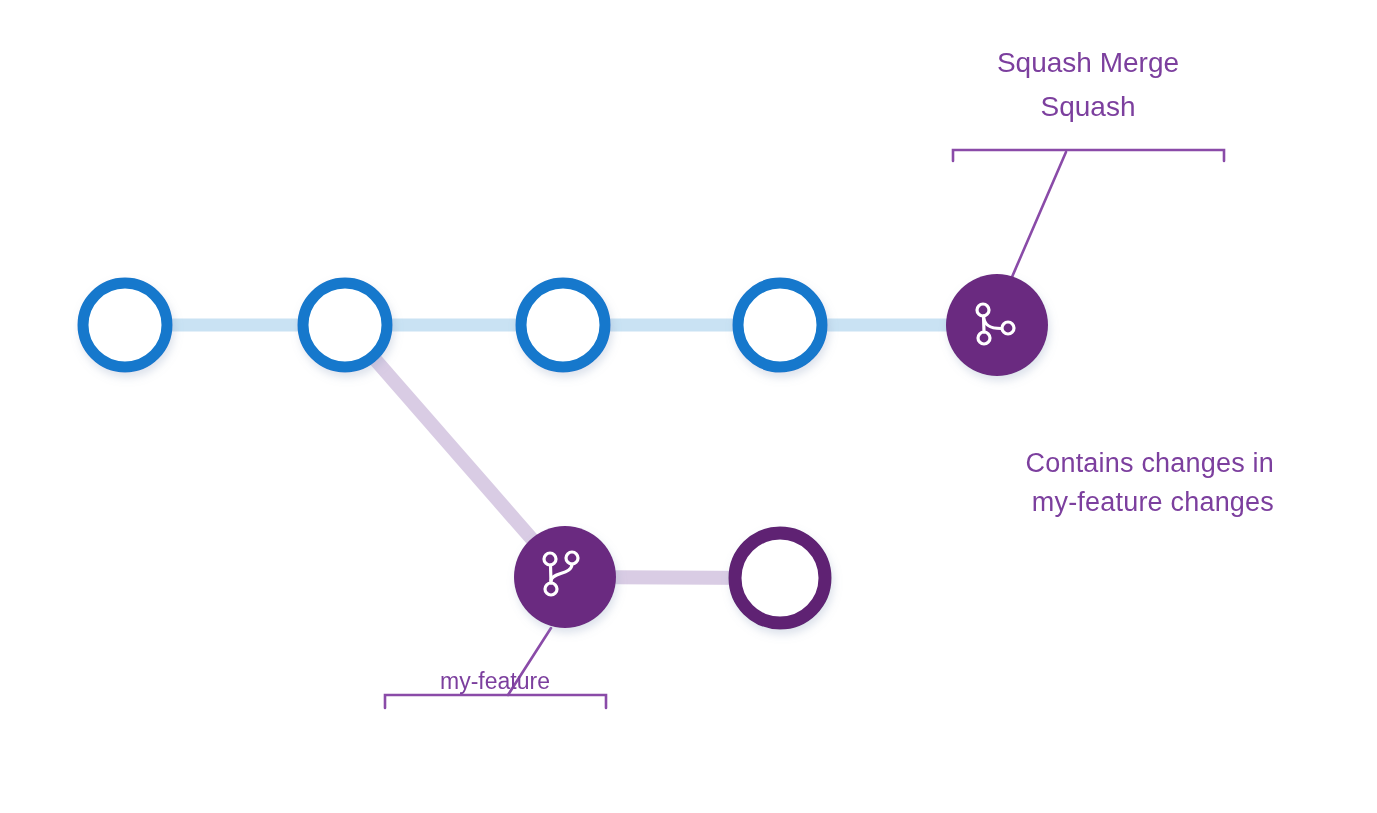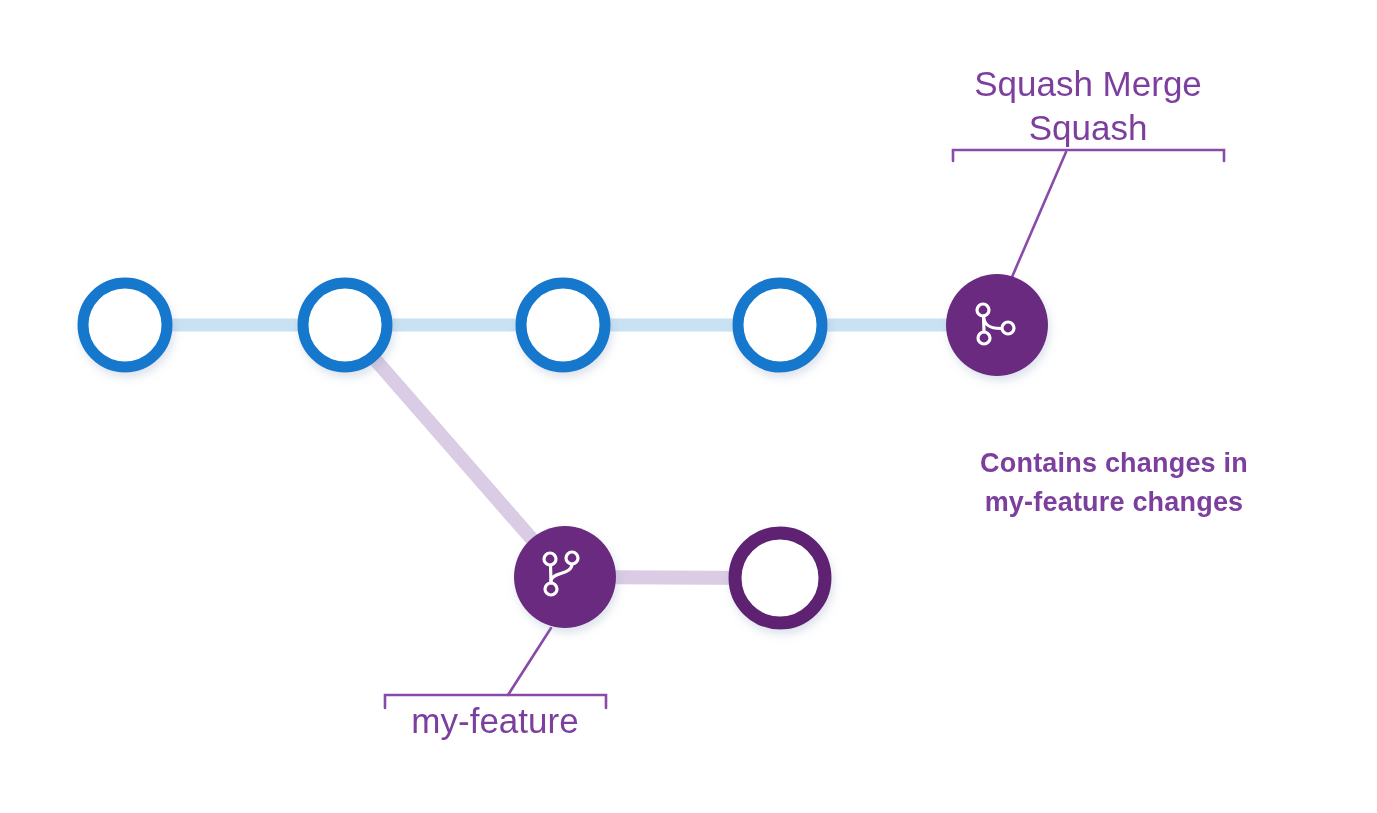--- a/index.html
+++ b/index.html
@@ -28,36 +28,36 @@
   .feature-ring-node{fill:#ffffff;stroke:var(--feature-ring,#5e2373);stroke-width:13;}
   .icon-stroke{stroke:#ffffff;stroke-width:3.2;fill:none;stroke-linecap:round;}
   .icon-circle{stroke:#ffffff;stroke-width:3.2;fill:none;}
   .callout{stroke:var(--annotation-line,#8a4ba8);stroke-width:2.6;fill:none;stroke-linecap:round;stroke-linejoin:miter;}
   
   .label{
     position:absolute;
     color:var(--label-text,#7c3f9e);
   }
   .label-squash{
-    left:936px;top:62px;width:304px;
+    left:936px;top:41px;width:304px;
     text-align:center;
-    font-size:35px;line-height:44px;
+    font-size:28px;line-height:44px;
     font-weight:400;
   }
   .note-contains{
     left:954px;top:444px;width:320px;
-    text-align:center;
+    text-align:right;
     font-size:27px;line-height:39px;
-    font-weight:700;
+    font-weight:400;
     letter-spacing:0.2px;
   }
   .label-feature{
-    left:345px;top:699px;width:300px;
+    left:345px;top:659px;width:300px;
     text-align:center;
-    font-size:35px;line-height:44px;
+    font-size:23px;line-height:44px;
     font-weight:400;
   }
 </style>
 </head>
 <body>
 
 <div class="canvas">
 
   <svg class="diagram" viewBox="0 0 1377 813">
     <defs>

